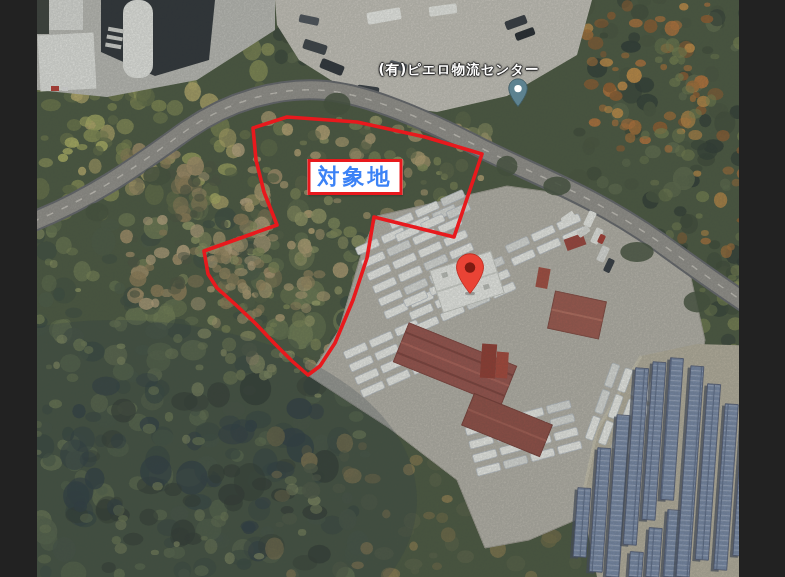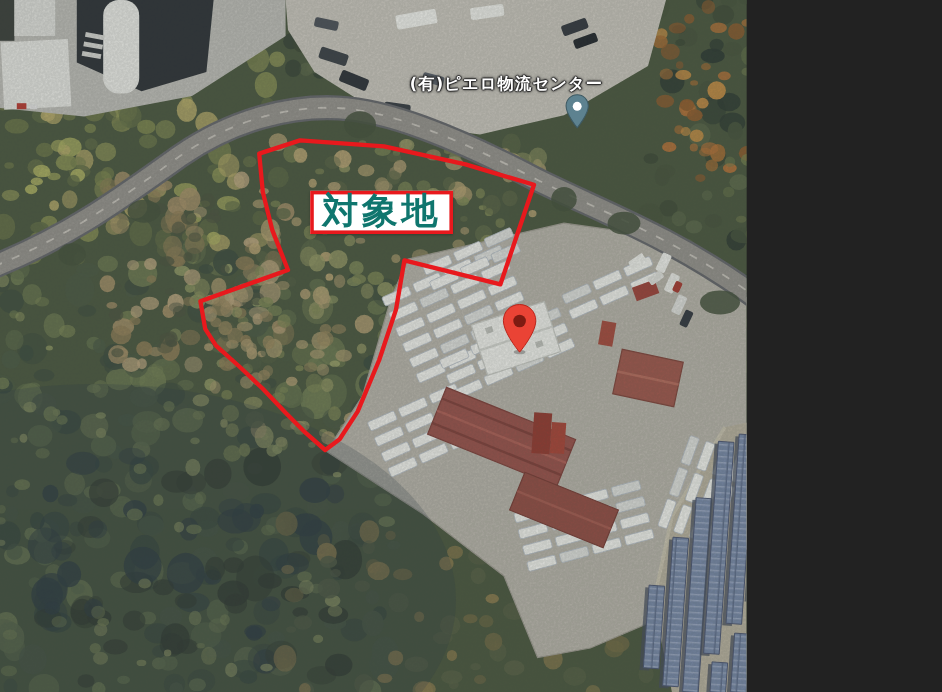--- a/index.html
+++ b/index.html
@@ -1,30 +1,31 @@
 <!DOCTYPE html>
 <html><head>
 <meta charset="utf-8">
 <style>
   html,body{margin:0;padding:0;background:#222;}
   #map-canvas{
-    position:relative;width:622px;height:577px;overflow:hidden;
+    position:relative;width:702px;height:577px;overflow:hidden;
     font-family:"DejaVu Sans","Liberation Sans",sans-serif;
     background:#49563f;
+    margin-left:37px;
   }
   #aerial{position:absolute;left:0;top:0;}
   .overlay{position:absolute;pointer-events:none;}
   #site-label-box{
     position:absolute;transform:translate(-50%,-50%);
     background:#ffffff;border:3px solid #E8191D;
     padding:1px 7px 2px 7px;white-space:nowrap;
     box-shadow:0 1px 2px rgba(0,0,0,.25);
   }
   #site-label-box span{
-    color:#0f766e;font-size:30px;font-weight:bold;letter-spacing:3px;line-height:27px;
+    color:#3b82f6;font-size:22px;font-weight:bold;letter-spacing:3px;line-height:27px;
   }
   #place-label{
     position:absolute;transform:translate(-50%,-50%);
     color:#ffffff;font-size:13.5px;font-weight:bold;white-space:nowrap;letter-spacing:1px;
     text-shadow:-1px 0 1px #2a2a2a,1px 0 1px #2a2a2a,0 -1px 1px #2a2a2a,0 1px 1px #2a2a2a,0 0 3px #1c1c1c;
   }
   .pin{position:absolute;}
 </style>
 </head>
 <body>

